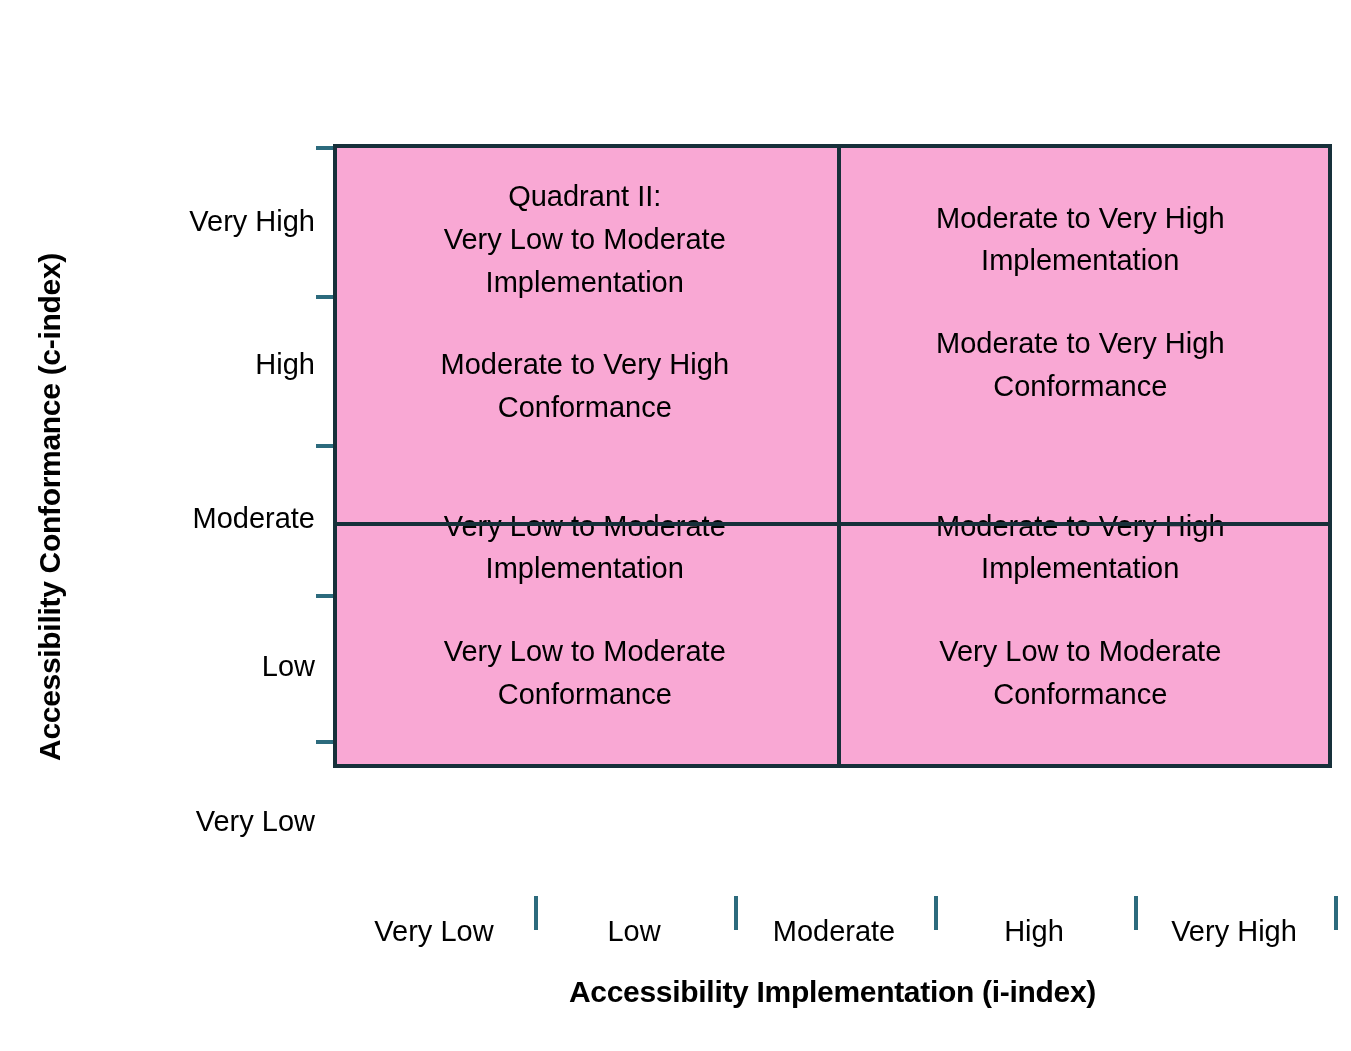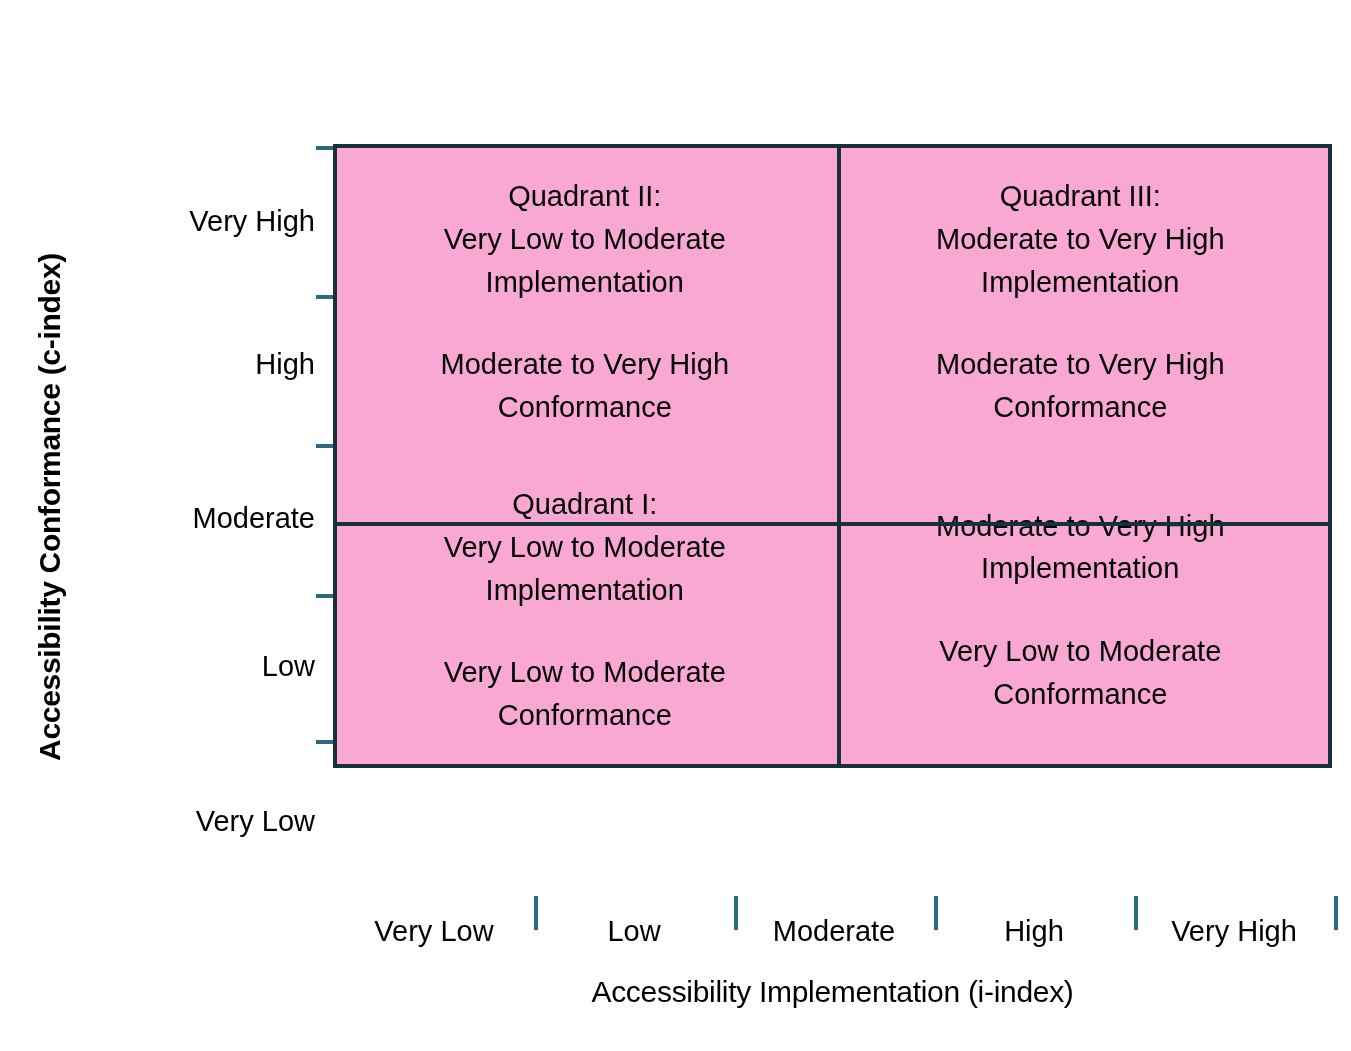--- a/index.html
+++ b/index.html
@@ -37,21 +37,21 @@
   }
 
   
   .x-axis-title {
     position: absolute;
     left: 330px;
     top: 975px;
     width: 1005px;
     text-align: center;
     font-size: 30px;
-    font-weight: normal;
+    font-weight: bold;
     letter-spacing: -0.3px;
     white-space: nowrap;
   }
 
   
   #plot-area {
     position: absolute;
     left: 333px;
     top: 144px;
     width: 999px;
@@ -172,30 +172,28 @@
       <div class="quadrant">
         <div class="quad-block">Quadrant II:</div>
         <div class="quad-block">Very Low to Moderate
 Implementation</div>
         <div class="quad-gap"></div>
         <div class="quad-block">Moderate to Very High
 Conformance</div>
       </div>
 
       <div class="quadrant">
-        <div class="quad-block">Quadrant III:</div>
-        <div class="quad-block">Moderate to Very High
-Implementation</div>
-        <div class="quad-gap"></div>
-        <div class="quad-block">Moderate to Very High
-Conformance</div>
-      </div>
-
-      <div class="quadrant">
-        <div class="quad-block">Quadrant I:</div>
+        <div class="quad-block">Moderate to Very High
+Implementation</div>
+        <div class="quad-gap"></div>
+        <div class="quad-block">Moderate to Very High
+Conformance</div>
+      </div>
+
+      <div class="quadrant">
         <div class="quad-block">Very Low to Moderate
 Implementation</div>
         <div class="quad-gap"></div>
         <div class="quad-block">Very Low to Moderate
 Conformance</div>
       </div>
 
       <div class="quadrant">
         <div class="quad-block">Moderate to Very High
 Implementation</div>

